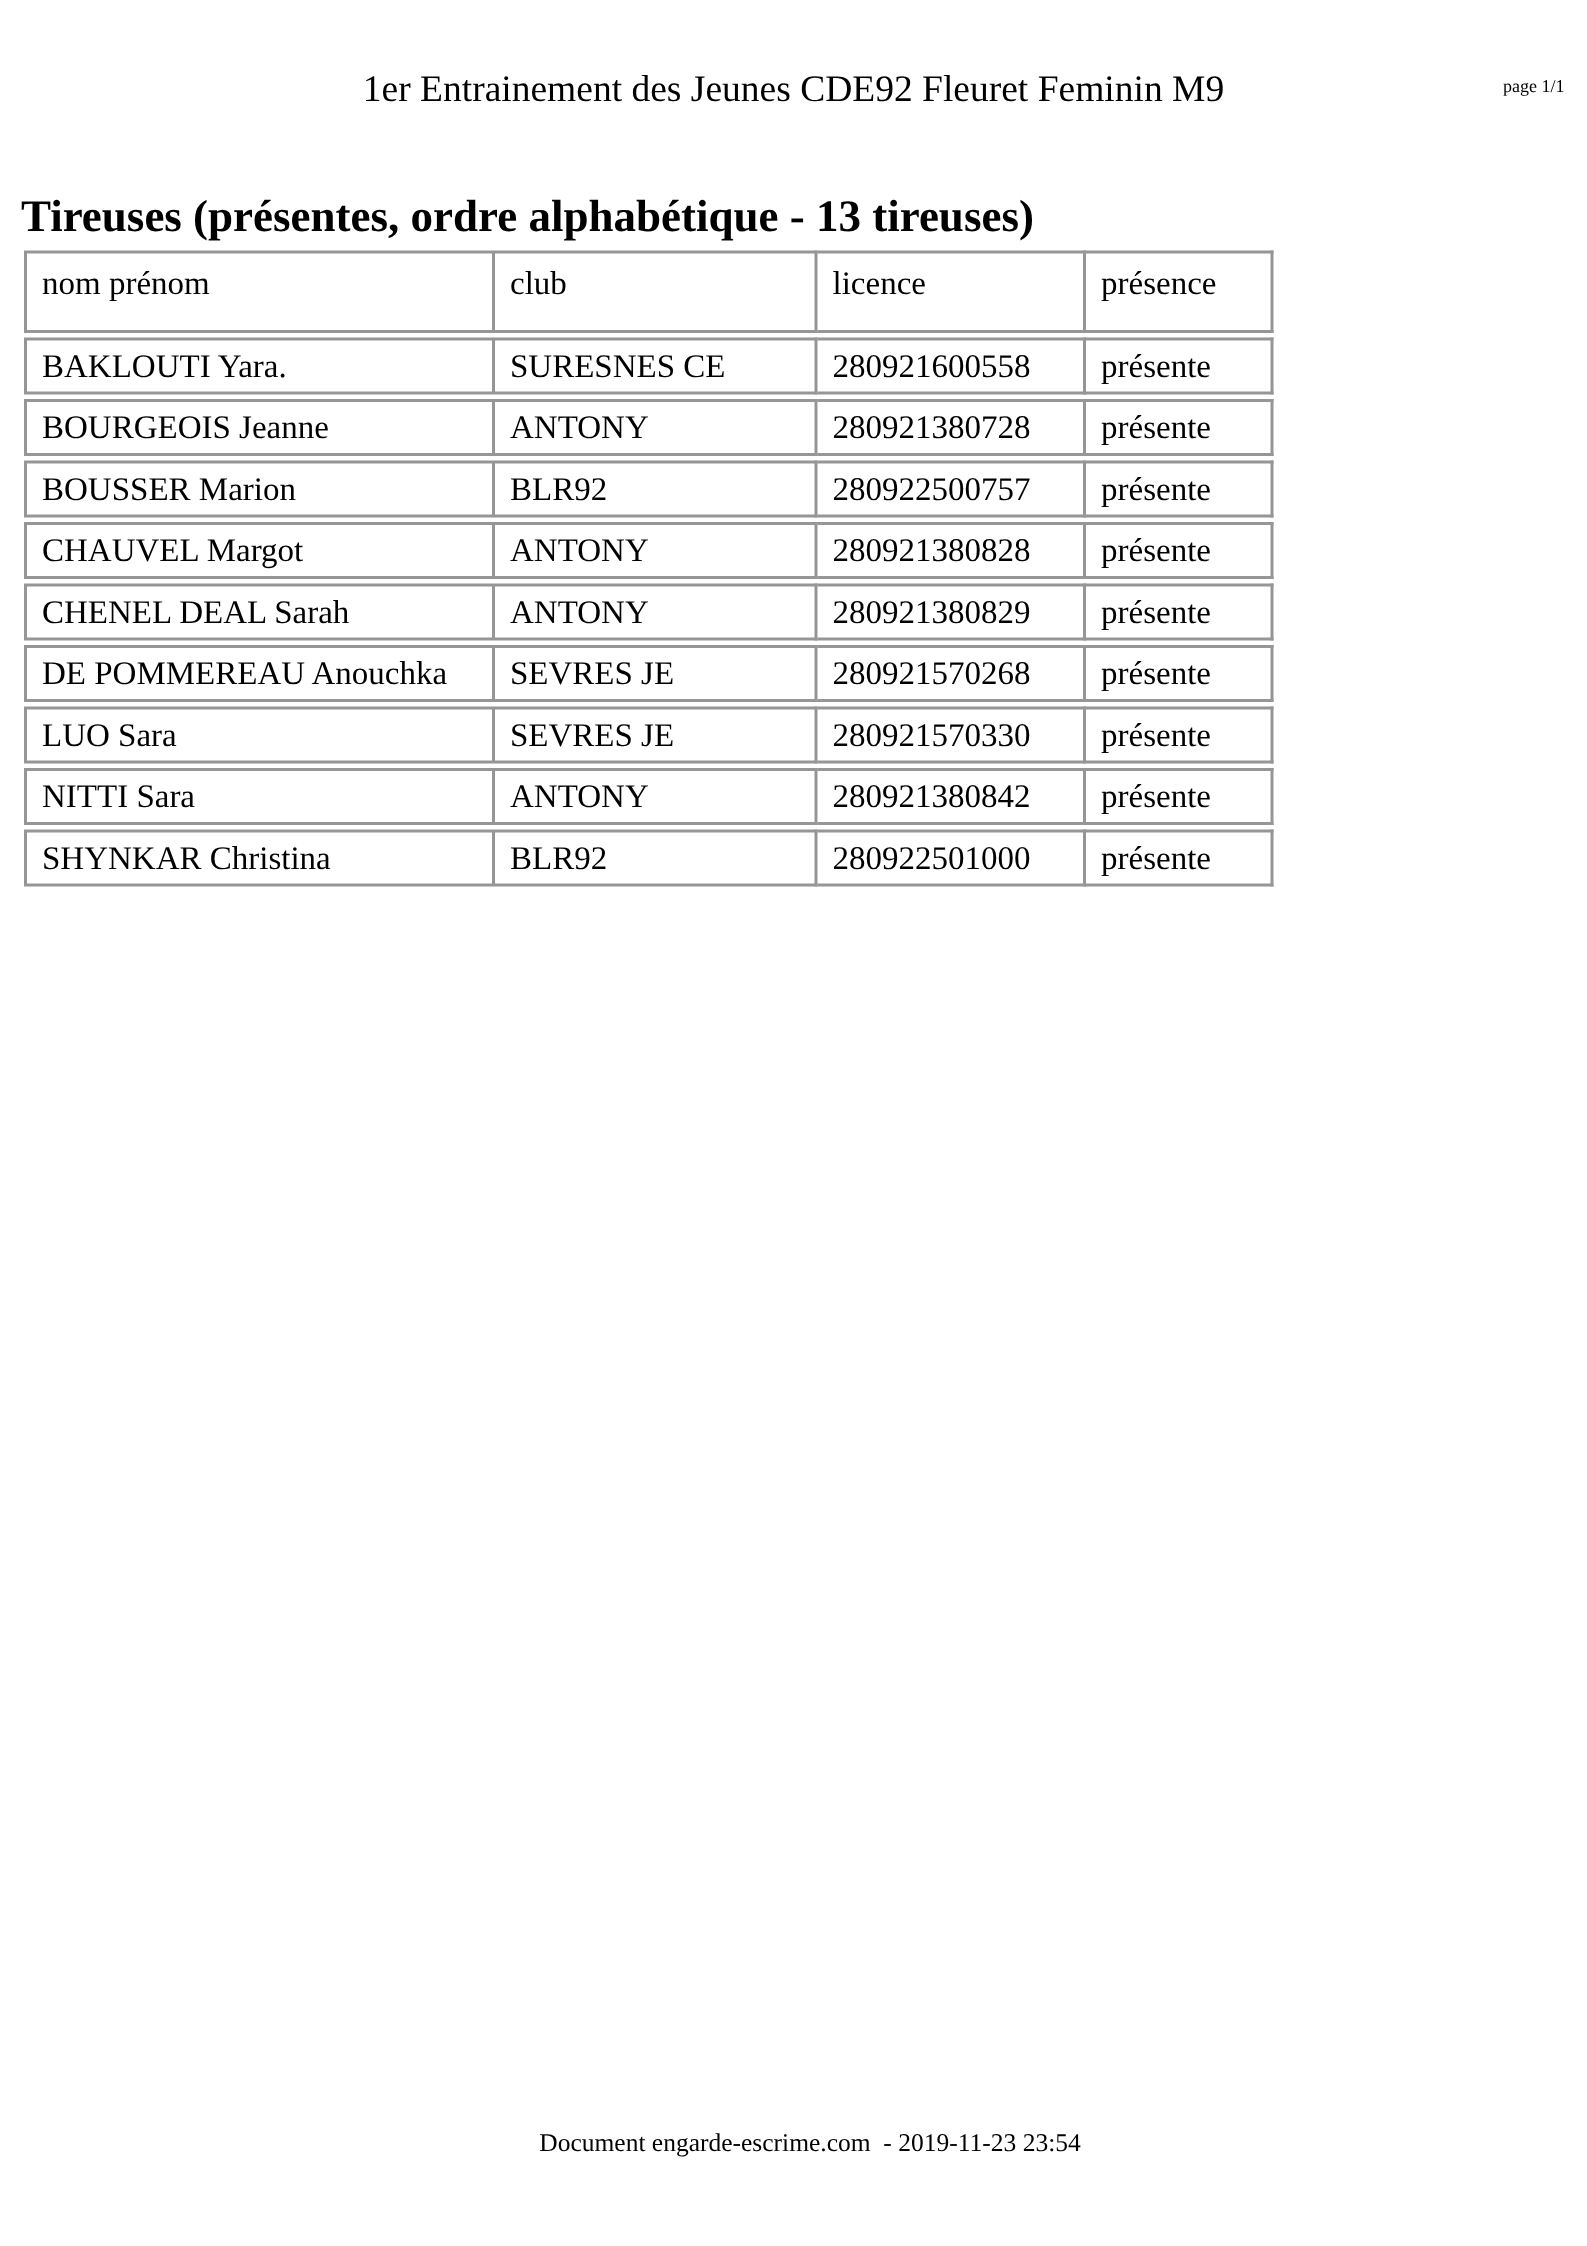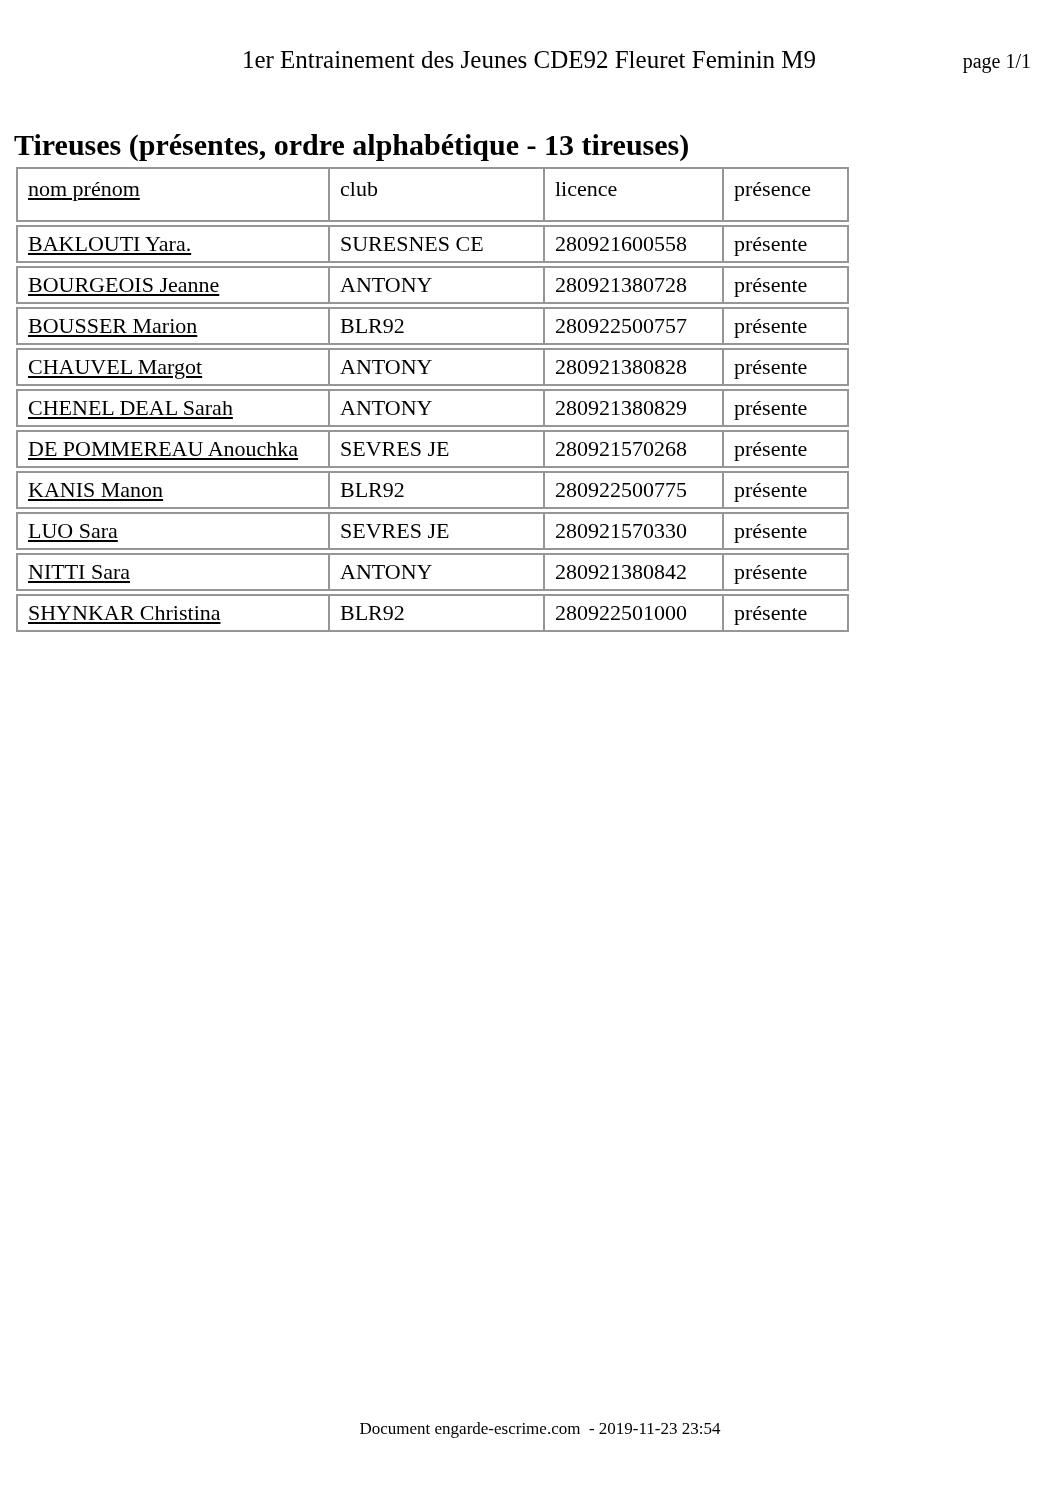--- a/index.html
+++ b/index.html
@@ -14,22 +14,22 @@
     color:var(--text-color);
     font-family:"Liberation Serif","DejaVu Serif",serif;
     position:relative;
     overflow:hidden;
   }
   .title{
     position:absolute;top:46px;left:0;width:100%;
     text-align:center;font-size:25px;line-height:1.1;
   }
   .page-label{
-    position:absolute;top:50px;right:27px;
-    font-size:20px;
+    position:absolute;top:50px;right:15px;
+    font-size:12px;
   }
   .subtitle{
     position:absolute;top:128px;left:14px;
     font-size:30px;
     font-weight:bold;
   }
   table.roster{
     position:absolute;top:164px;left:16px;
     width:833px;
     border-collapse:separate;
@@ -43,21 +43,21 @@
   th,td{
     border:2px solid var(--border-color);
     border-left:none;
     font-size:22px;
     font-weight:normal;
     text-align:left;
     padding:0 4px 0 10px;
     overflow:hidden;
     white-space:nowrap;
   }
-  th:first-child,td:first-child{border-left:2px solid var(--border-color);text-decoration:underline;}
+  th:first-child,td:first-child{border-left:2px solid var(--border-color);}
   th{
     height:44px;
     vertical-align:top;
     padding-top:7px;
   }
   td{
     height:34px;
     vertical-align:middle;
   }
   .footer{
@@ -119,26 +119,20 @@
         <td>280921380829</td>
         <td>présente</td>
       </tr>
       <tr>
         <td>DE POMMEREAU Anouchka</td>
         <td>SEVRES JE</td>
         <td>280921570268</td>
         <td>présente</td>
       </tr>
       <tr>
-        <td>KANIS Manon</td>
-        <td>BLR92</td>
-        <td>280922500775</td>
-        <td>présente</td>
-      </tr>
-      <tr>
         <td>LUO Sara</td>
         <td>SEVRES JE</td>
         <td>280921570330</td>
         <td>présente</td>
       </tr>
       <tr>
         <td>NITTI Sara</td>
         <td>ANTONY</td>
         <td>280921380842</td>
         <td>présente</td>

